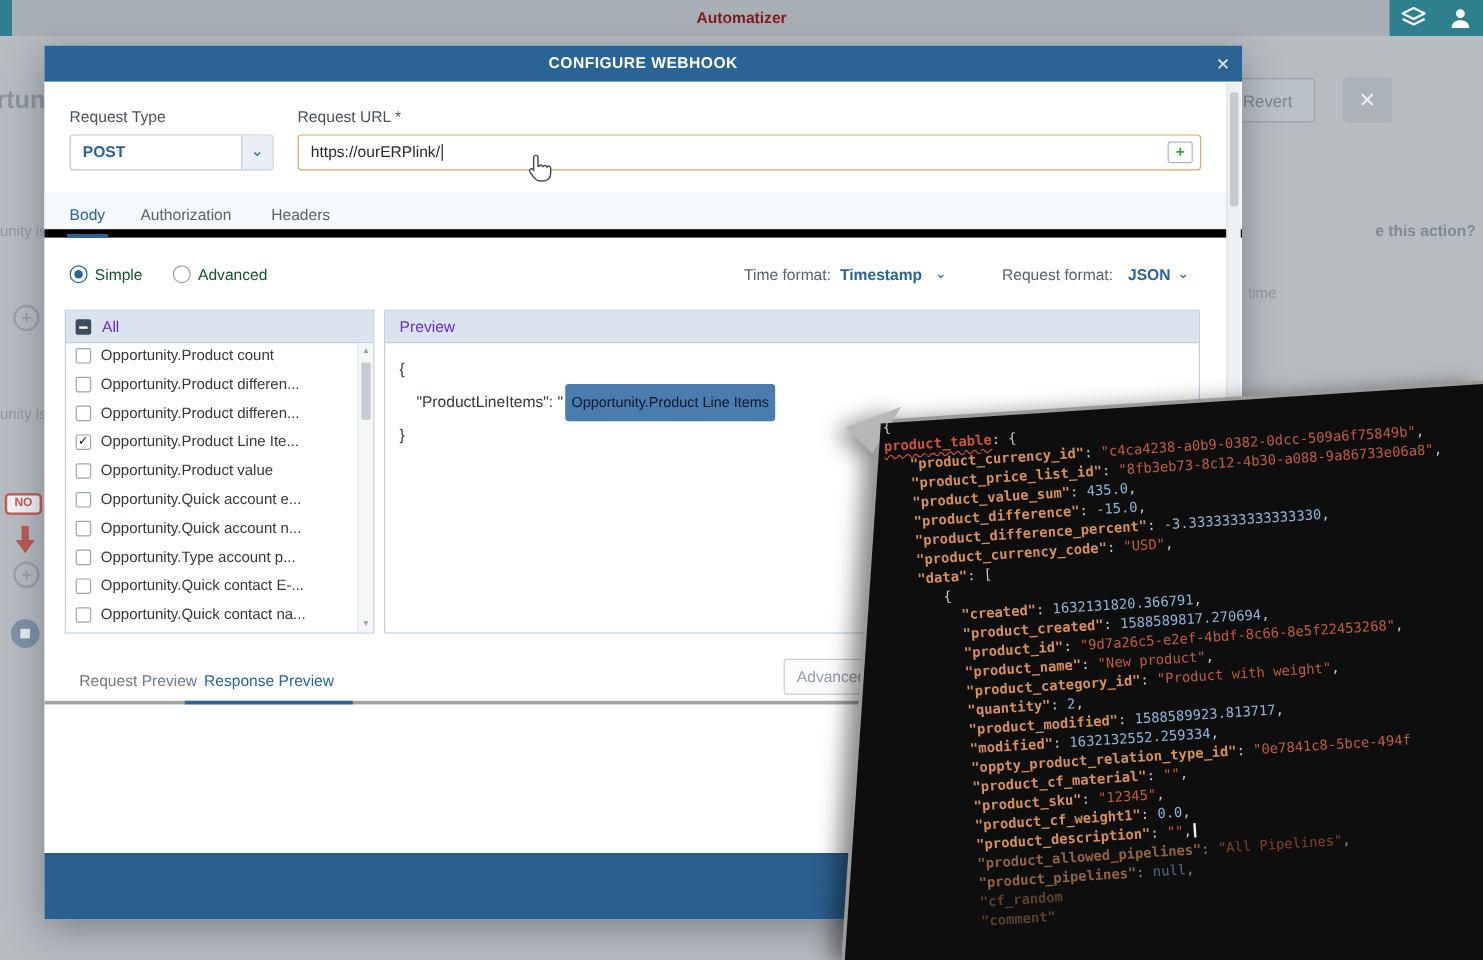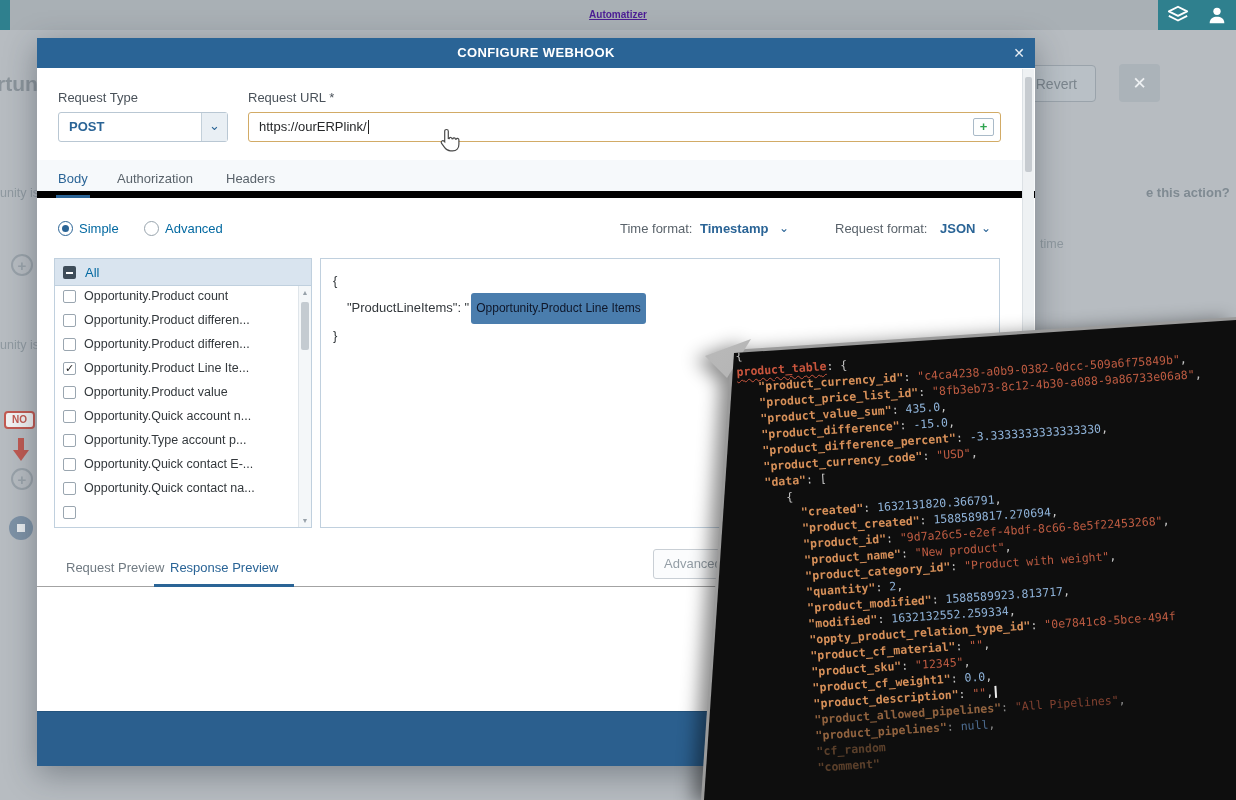--- a/index.html
+++ b/index.html
@@ -3,21 +3,21 @@
 <meta charset="utf-8">
 <style>
   * { box-sizing: border-box; margin: 0; padding: 0; }
   html,body { width:1236px; height:800px; overflow:hidden; background:#b6bbc0;
     font-family:"Liberation Sans", sans-serif; }
   .stage { position:relative; width:1236px; height:800px; overflow:hidden; background:#b7bcc1; }
 
   
   .topbar { position:absolute; left:0; top:0; width:1236px; height:30px; background:#a9b0b5; z-index:2; }
   .topbar-title { position:absolute; left:0; right:0; top:0; height:30px; line-height:30px;
-    text-align:center; color:#4c1d95; font-size:10px; font-weight:bold;text-decoration:underline; }
+    text-align:center; color:#7f1d1d; font-size:13px; font-weight:bold; }
   .teal-left { position:absolute; left:0; top:0; width:10px; height:30px; background:var(--teal,#2f808e); }
   .teal-right { position:absolute; right:0; top:0; width:78px; height:30px; background:var(--teal,#2f808e);
     display:flex; align-items:center; justify-content:space-around; }
   .tb-icon { width:22px; height:22px; display:inline-block; cursor:pointer; }
 
   
   .backdrop { position:absolute; inset:30px 0 0 0; z-index:1; }
   .bg-heading { position:absolute; left:-3px; top:42px; font-size:21px; font-weight:bold; color:#8b949b; }
   .bg-text { position:absolute; color:#8f99a0; font-size:12.5px; }
   .bg-q { position:absolute; color:#7f8a92; font-weight:bold; font-size:13px; }
@@ -66,28 +66,28 @@
   .tab-body { left:19px; padding:0 2px; }
   .tab-auth { left:80px; }
   .tab-head { left:189px; }
 
   .mode-row { position:absolute; left:0; right:0; top:180px; height:26px; }
   .radio { position:absolute; top:3px; width:15px; height:15px; border-radius:50%; border:1.5px solid #98a4ad;
     background:#fff; cursor:pointer; }
   .radio.sel { border-color:var(--accent,#2a6496); }
   .radio.sel::after { content:""; position:absolute; left:2.5px; top:2.5px; width:7px; height:7px;
     border-radius:50%; background:var(--accent,#2a6496); }
-  .radio-lbl { position:absolute; top:3px; font-size:13px; color:#0369a1; }
+  .radio-lbl { position:absolute; top:3px; font-size:13px; color:#14532d; }
   .fmt-lbl { position:absolute; top:3px; font-size:13px; color:#5a636b; }
   .fmt-val { position:absolute; top:3px; font-size:13px; font-weight:bold; color:var(--accent,#2a6496); cursor:pointer; }
   .fmt-chev { position:absolute; top:3px; font-size:12px; color:var(--accent,#2a6496); }
 
   .panel { position:absolute; top:220px; border:1px solid var(--pborder,#c0d0de); background:#fff; }
   .panel-hd { height:27px; background:var(--phead,#d9e4ef); border-bottom:1px solid var(--pborder,#c0d0de);
-    font-size:13px; color:#0369a1; line-height:27px; position:relative; }
+    font-size:13px; color:#6d28d9; line-height:27px; position:relative; }
   .left-panel { left:17px; width:258px; height:270px; }
   .right-panel { left:283px; width:680px; height:270px; }
   .all-cb { position:absolute; left:8px; top:7px; width:13px; height:13px; background:#3e4c59;
     border-radius:2px; cursor:pointer; }
   .all-cb::after { content:""; position:absolute; left:3px; top:5.5px; width:7px; height:2px; background:#fff; }
   .panel-hd .hd-lbl { position:absolute; left:30px; }
   .right-panel .hd-lbl { left:12px; }
 
   .list-viewport { position:relative; height:241px; overflow:hidden; }
   .list-rows { margin-top:-7px; }
@@ -101,21 +101,21 @@
   .sa-up { top:3px; } .sa-dn { bottom:3px; }
   .list-thumb { position:absolute; left:2px; right:2px; top:16px; height:48px; background:#c4cbd1;
     border-radius:2px; cursor:pointer; }
 
   .pv-body { position:relative; height:241px; padding:10px 12px; font-size:13px; color:#33383c; }
   .pv-line { line-height:24px; }
   .pv-indent { padding-left:14px; }
   .pill { display:inline-block; background:var(--pill,#4a7dad); color:#0f172a; font-size:12px;
     padding:3px 5px 4px; border-radius:3px; margin-left:2px; cursor:pointer; }
 
-  .bottom-tabs { position:absolute; left:0; right:0; top:512px; height:37px; border-bottom:1px solid #a3a3a3; }
+  .bottom-tabs { position:absolute; left:0; right:0; top:512px; height:37px; border-bottom:3px solid #a3a3a3; }
   .btab { position:absolute; top:0; height:37px; line-height:36px; font-size:13px; color:#707a82;
     padding:0 16px; cursor:pointer; }
   .btab.active { color:var(--accent,#2a6496); border-bottom:3px solid var(--accent,#2a6496); }
   .btab-req { left:13px; } .btab-res { left:117px; }
   .trigger-btn { position:absolute; left:616px; top:511px; width:96px; height:30px; border:1px solid #c9cfd5;
     border-radius:3px; background:#fbfcfd; color:#949ea6; font-size:13px; text-align:left; padding-left:10px;
     line-height:28px; white-space:nowrap; overflow:hidden; cursor:pointer; }
 
   .modal-footer { position:absolute; left:0; right:0; bottom:0; height:55px; background:var(--footer,#2b5f8e);
     border-top:1px solid #24547e; }
@@ -258,20 +258,24 @@
             <div class="list-row">
               <span class="cb">✓</span>
               <span class="row-lbl">Opportunity.Product Line Ite...</span>
             </div>
             <div class="list-row">
               <span class="cb"></span>
               <span class="row-lbl">Opportunity.Product value</span>
             </div>
             <div class="list-row">
               <span class="cb"></span>
+              <span class="row-lbl">Opportunity.Quick account e...</span>
+            </div>
+            <div class="list-row">
+              <span class="cb"></span>
               <span class="row-lbl">Opportunity.Quick account n...</span>
             </div>
             <div class="list-row">
               <span class="cb"></span>
               <span class="row-lbl">Opportunity.Type account p...</span>
             </div>
             <div class="list-row">
               <span class="cb"></span>
               <span class="row-lbl">Opportunity.Quick contact E-...</span>
             </div>
@@ -286,20 +290,23 @@
           </div>
         <div class="list-scrollbar">
           <div class="scroll-arrow sa-up">▲</div>
           <div class="list-thumb"></div>
           <div class="scroll-arrow sa-dn">▼</div>
         </div>
       </div>
     </div>
 
     <div class="panel right-panel">
+      <div class="panel-hd">
+        <span class="hd-lbl">Preview</span>
+      </div>
       <div class="pv-body">
         <div class="pv-line">{</div>
         <div class="pv-line pv-indent">
           <span>"ProductLineItems": "</span><span class="pill">Opportunity.Product Line Items</span>
         </div>
         <div class="pv-line">}</div>
       </div>
     </div>
 
     <div class="bottom-tabs">

